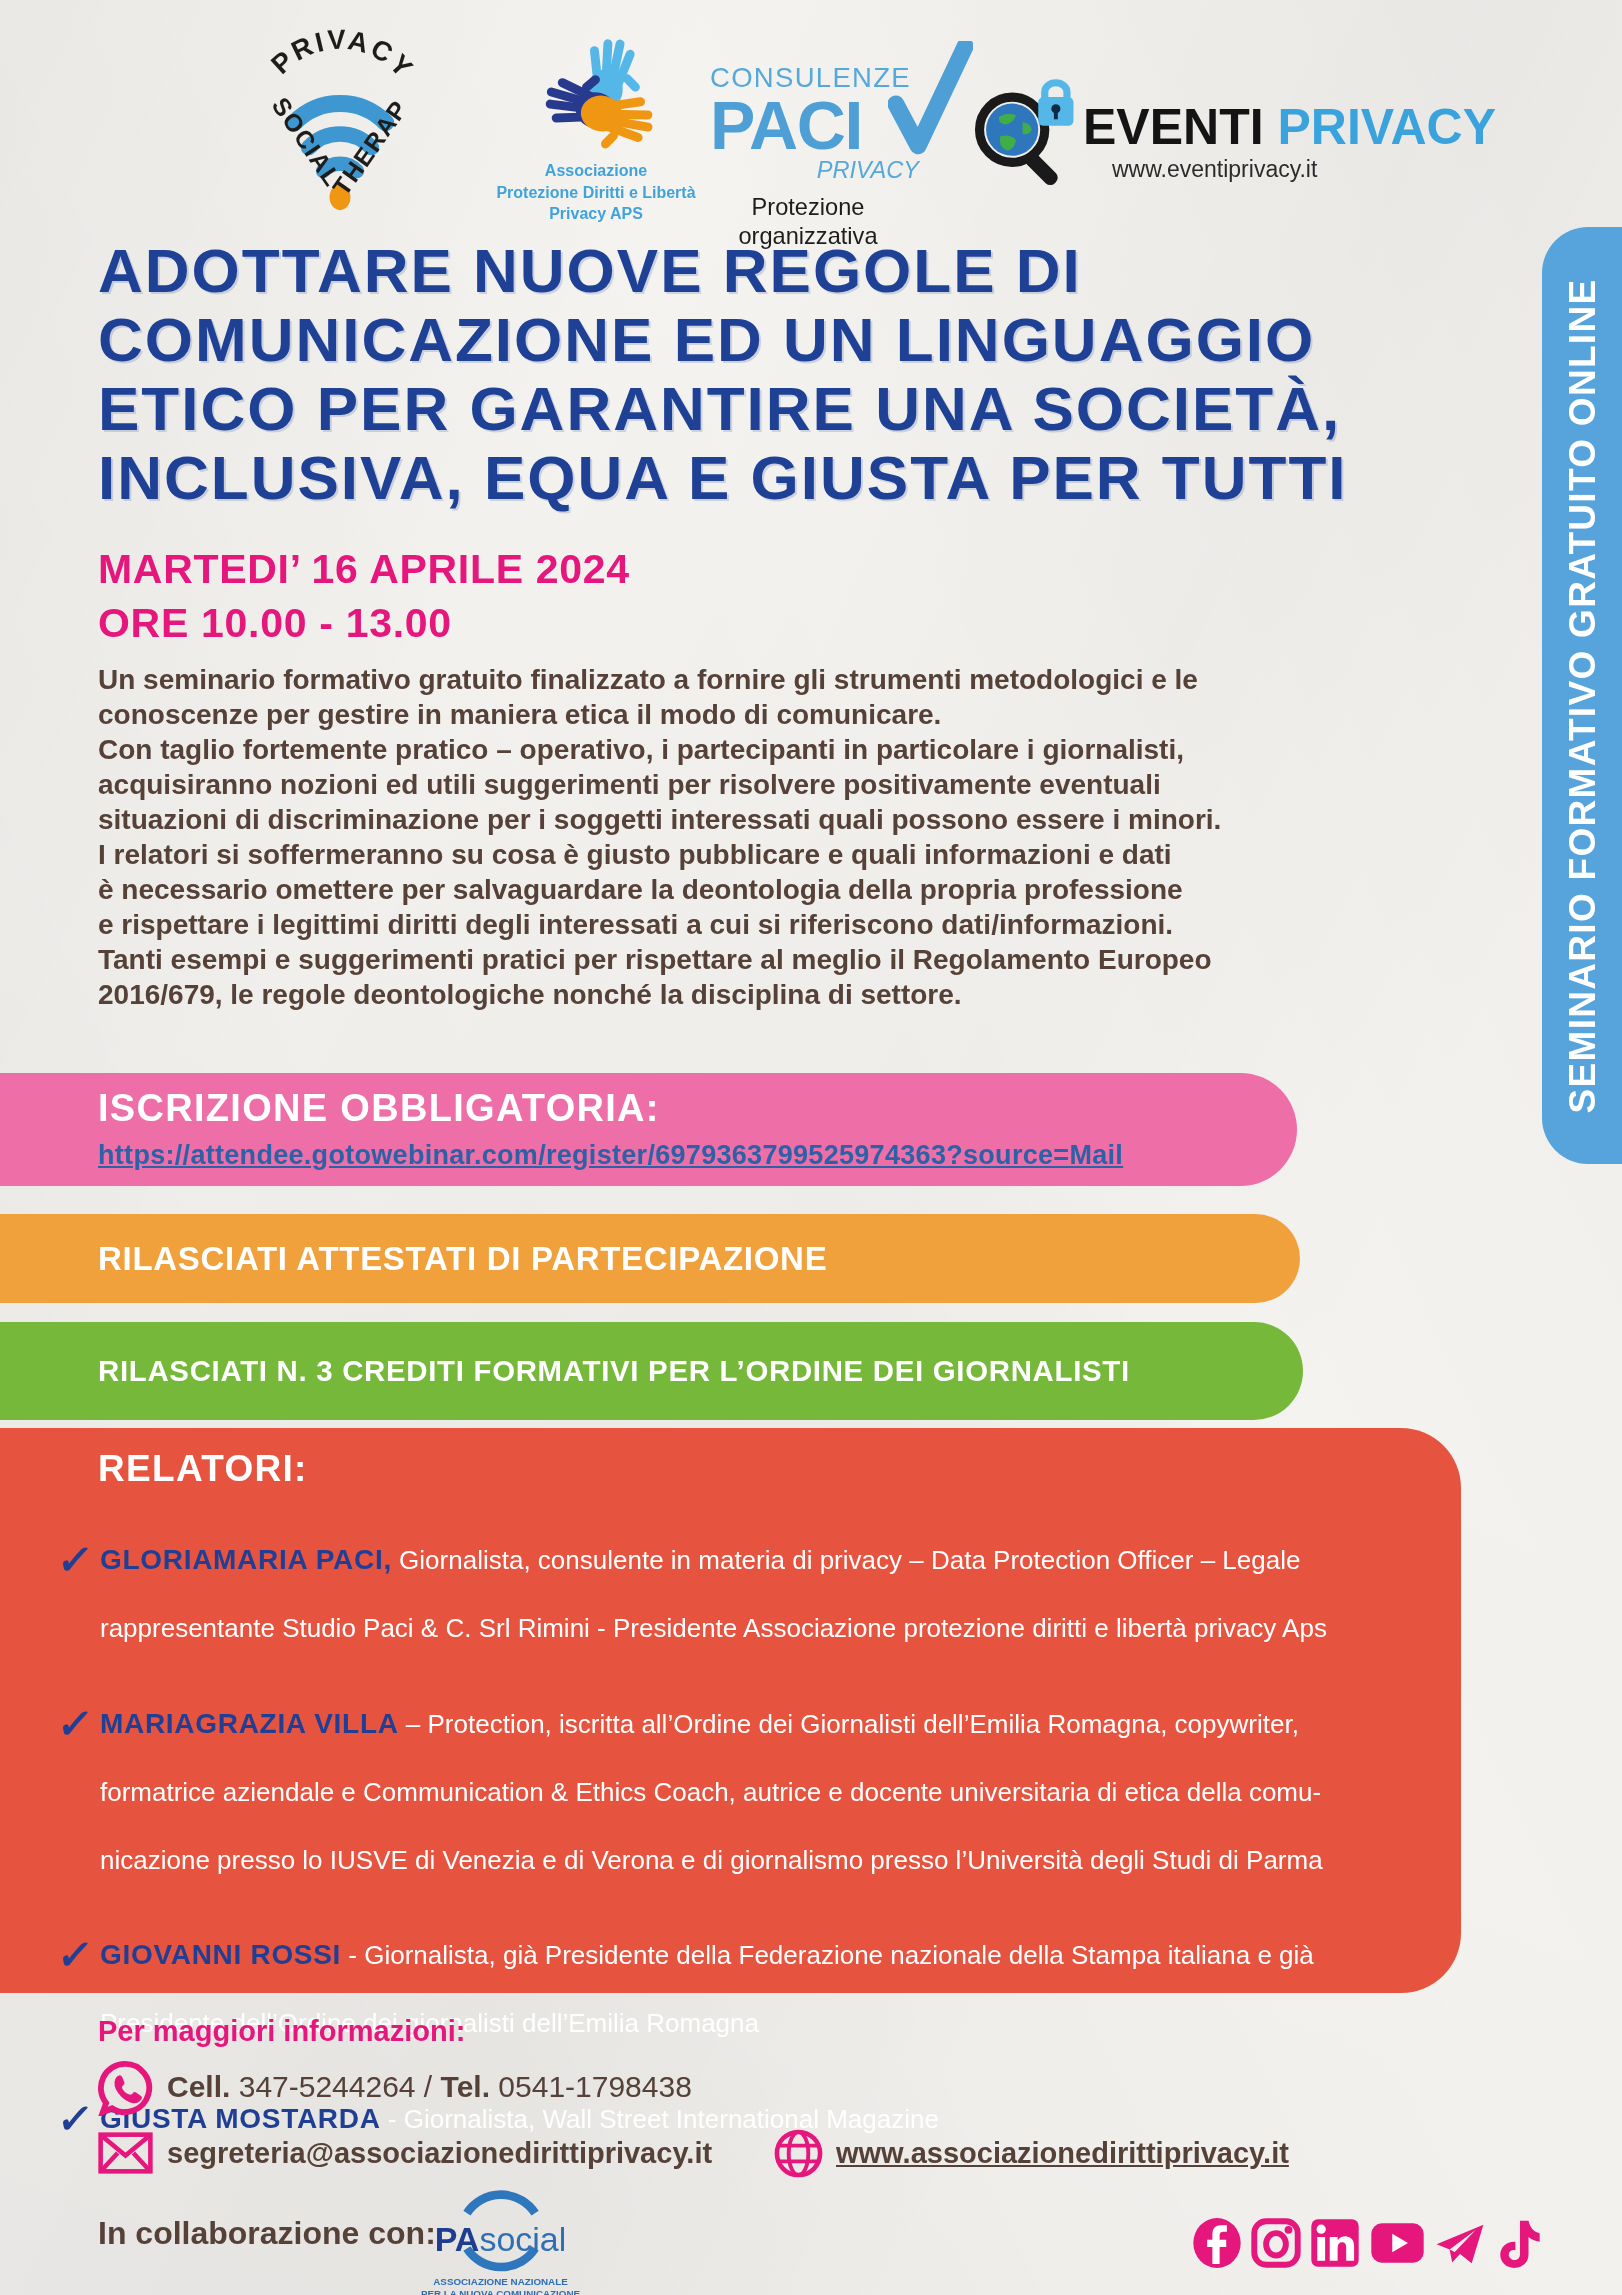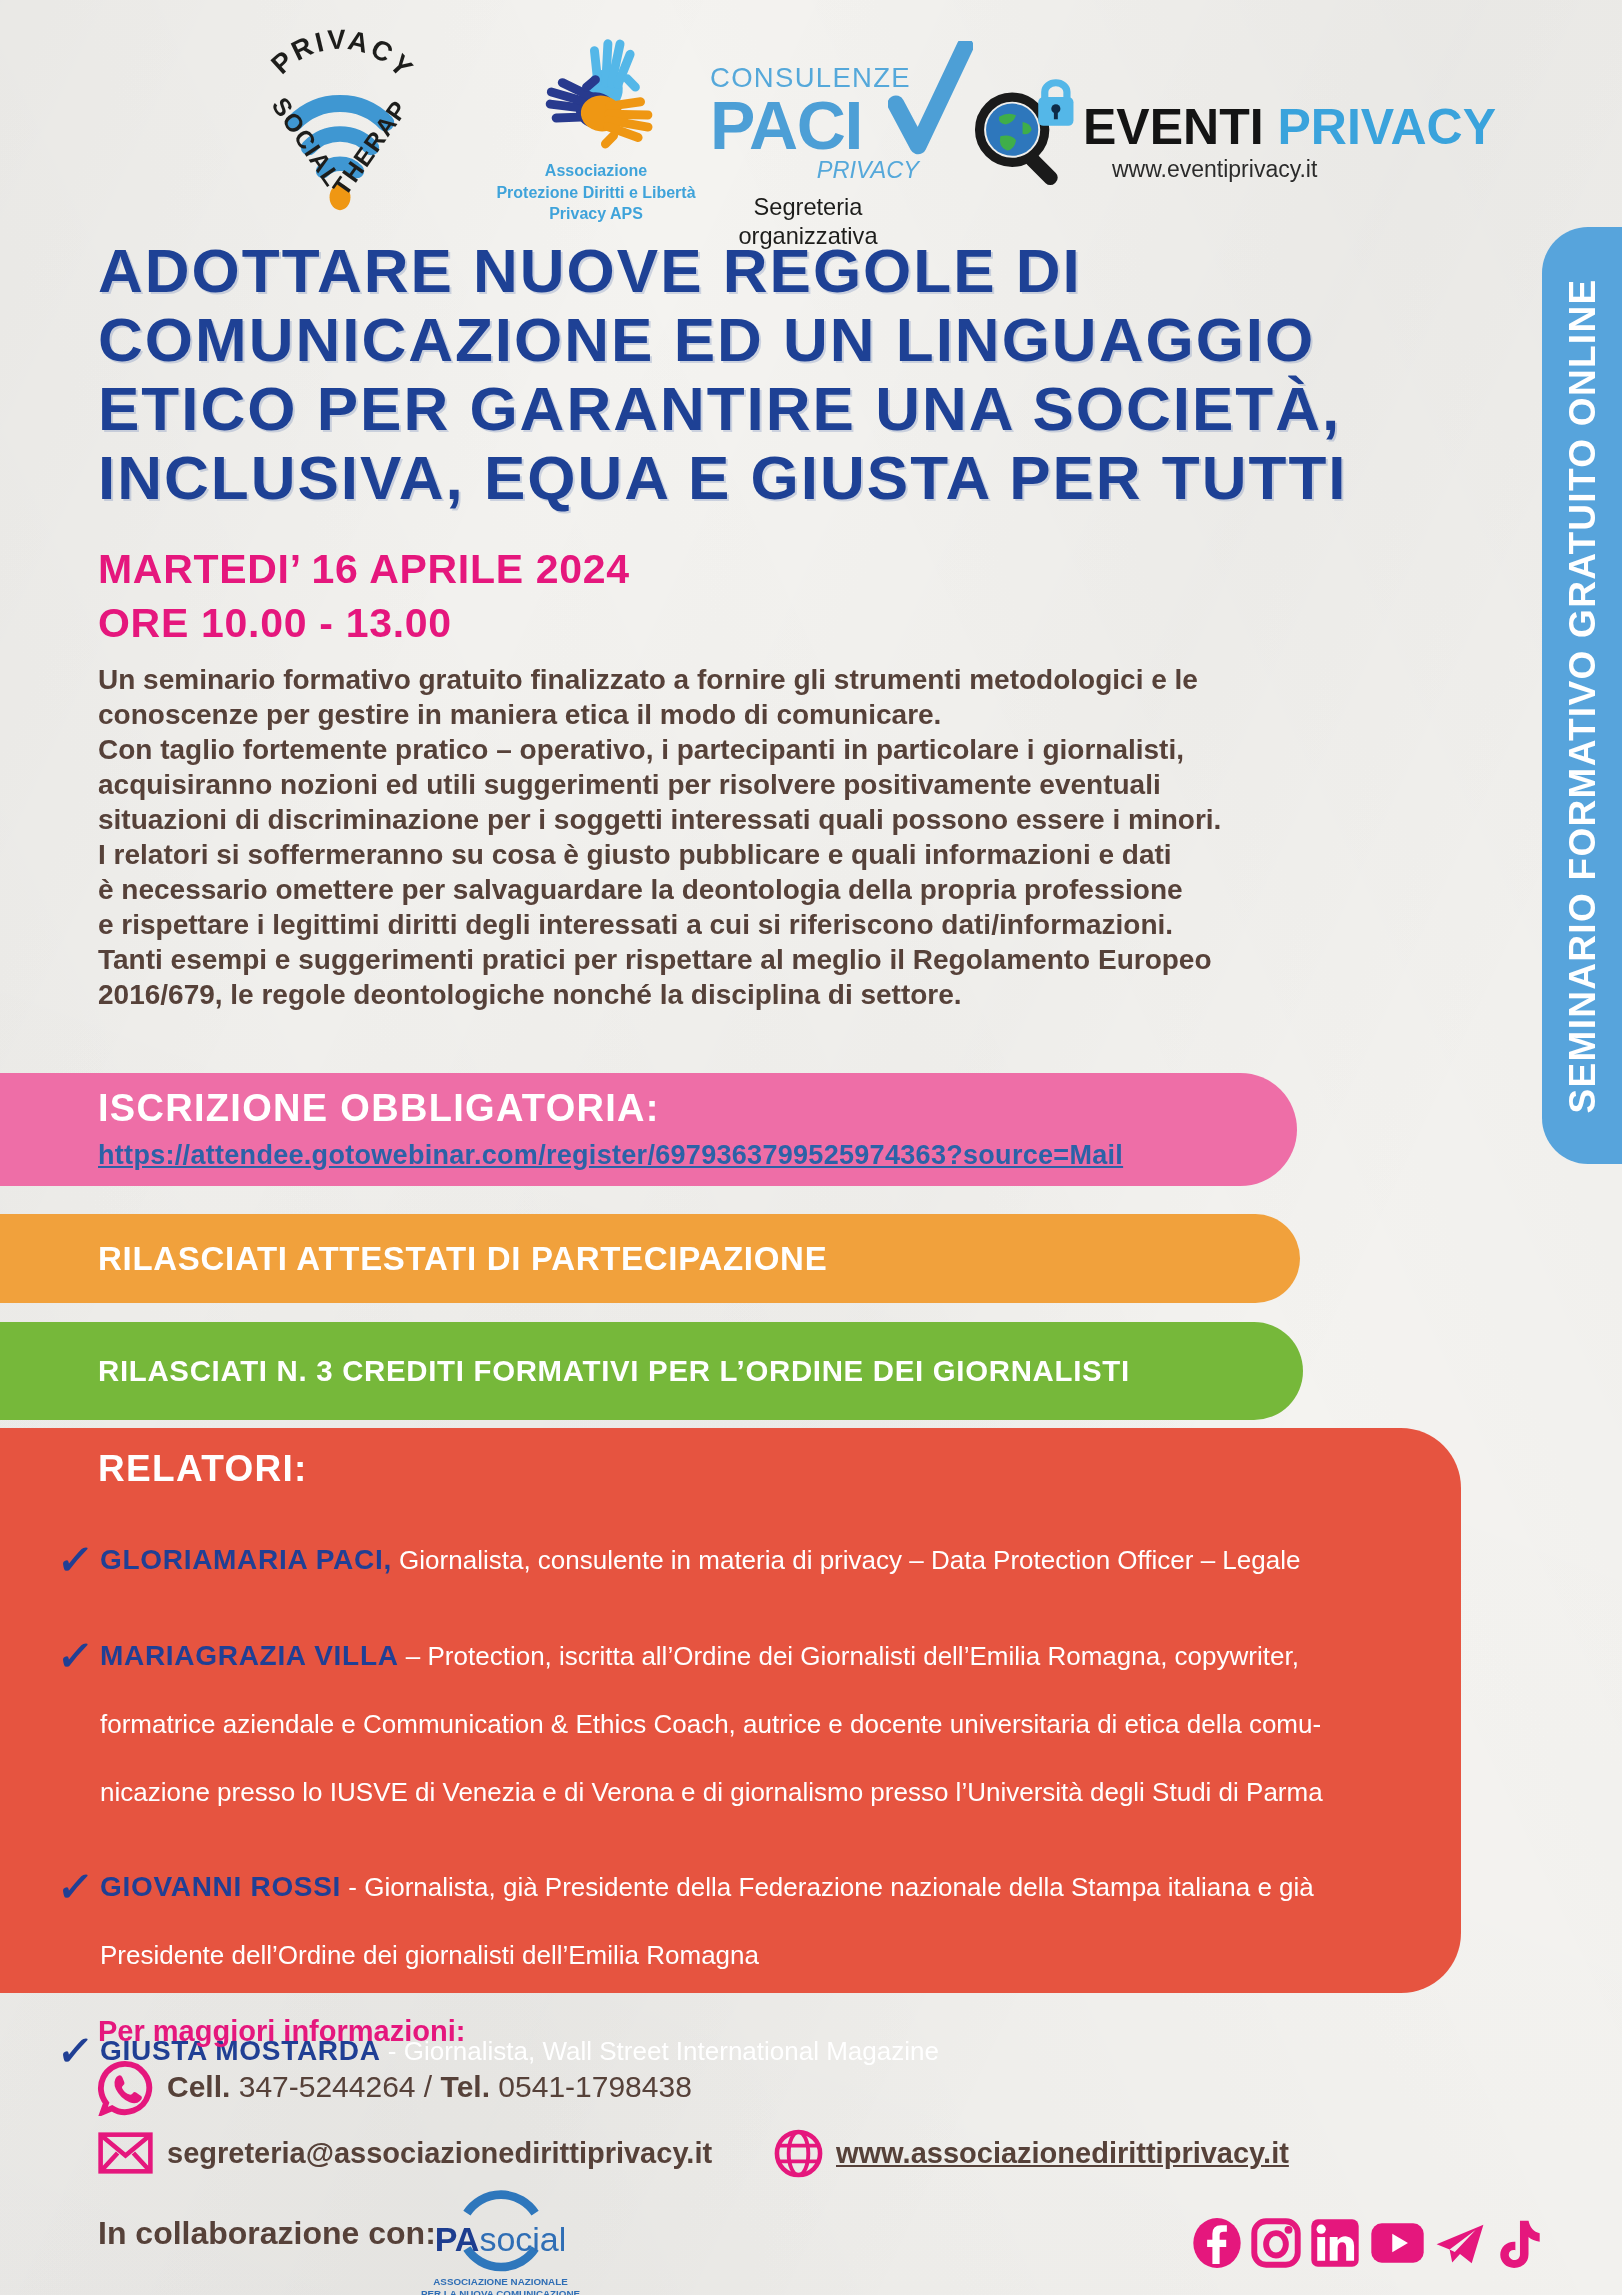--- a/index.html
+++ b/index.html
@@ -152,21 +152,21 @@
   <div class="paci-wrap">
     <div class="paci-top">CONSULENZE</div>
     <div class="paci-main">PACI</div>
     <div class="paci-sub">PRIVACY</div>
     <div class="paci-check">
       <svg width="85" height="118" viewBox="0 0 130 180">
         <path d="M 12 96 L 46 160 L 118 8" fill="none" stroke="#4d9fd6" stroke-width="26" stroke-linecap="round" stroke-linejoin="round"></path>
       </svg>
     </div>
     <div class="paci-caption">
-      <div>Segreteria</div>
+      <div>Protezione</div>
       <div>organizzativa</div>
     </div>
   </div>
 
   <div class="abs" style="left:961px; top:71px; width:131px; height:137px;">
     <svg width="131" height="137" viewBox="0 0 200 210">
       <circle cx="78" cy="90" r="50" fill="none" stroke="#1a1a1a" stroke-width="14"></circle>
       <circle cx="78" cy="90" r="40" fill="#2e77bc"></circle>
       <g fill="#3fae49">
         <path d="M 58 70 q 14 -8 26 -2 q -4 12 -16 14 q -12 -2 -10 -12 z"></path>
@@ -225,20 +225,21 @@
     <span>RILASCIATI N. 3 CREDITI FORMATIVI PER L’ORDINE DEI GIORNALISTI</span>
   </div>
 
   <div class="speakers">
     <div class="head">RELATORI:</div>
     <div class="speaker-list">
 
       <div class="speaker">
         <span class="check">✓</span>
         <div><span class="name">GLORIAMARIA PACI,</span><span> Giornalista, consulente in materia di privacy – Data Protection Officer – Legale</span></div>
+        <div>rappresentante Studio Paci &amp; C. Srl Rimini - Presidente Associazione protezione diritti e libertà privacy Aps</div>
       </div>
 
       <div class="speaker">
         <span class="check">✓</span>
         <div><span class="name">MARIAGRAZIA VILLA</span><span> – Protection, iscritta all’Ordine dei Giornalisti dell’Emilia Romagna, copywriter,</span></div>
         <div>formatrice aziendale e Communication &amp; Ethics Coach, autrice e docente universitaria di etica della comu-</div>
         <div>nicazione presso lo IUSVE di Venezia e di Verona e di giornalismo presso l’Università degli Studi di Parma</div>
       </div>
 
       <div class="speaker">

